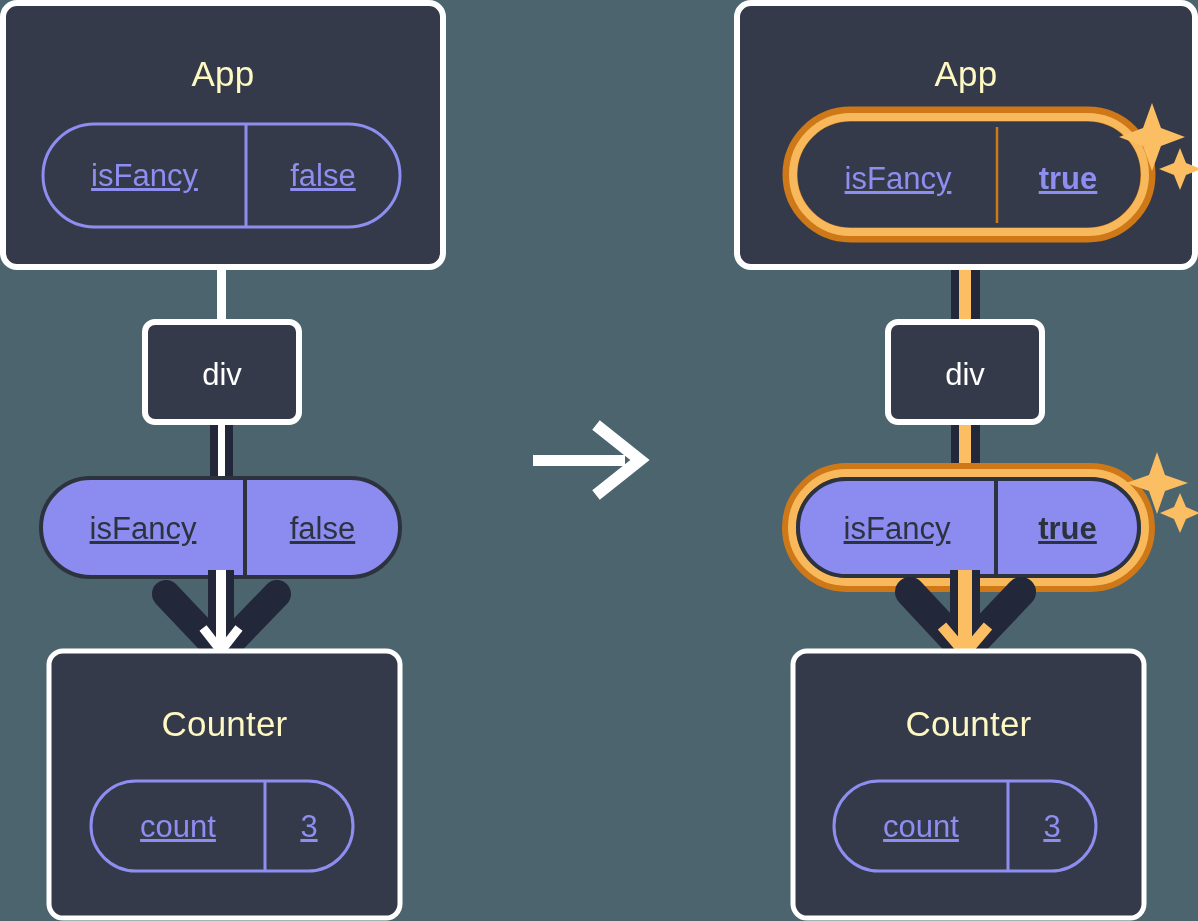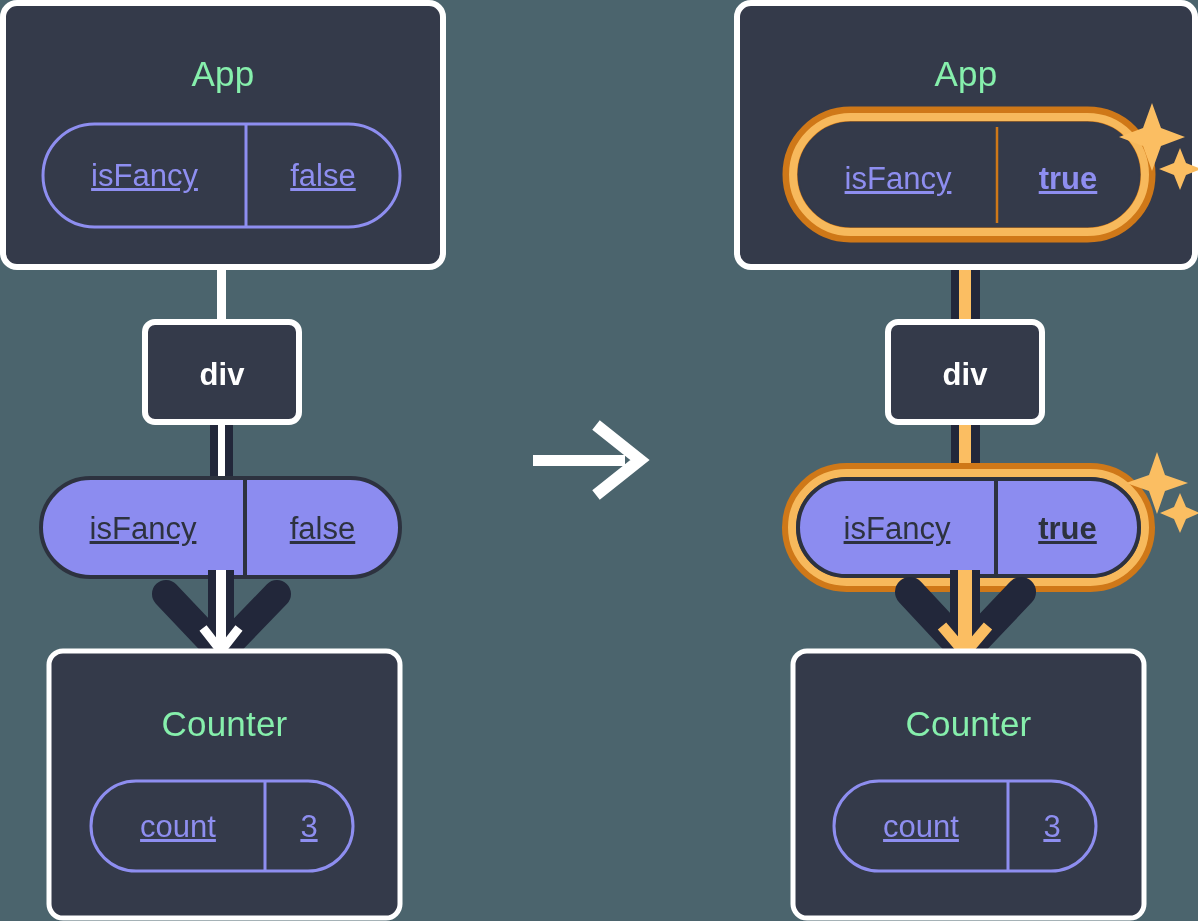--- a/index.html
+++ b/index.html
@@ -7,26 +7,26 @@
   body{
     background:#4b646d;
     font-family:"Liberation Sans", sans-serif;
     overflow:hidden;
     position:relative;
   }
   #stage{ position:absolute; left:0; top:0; width:1198px; height:921px; }
   svg#scene{ position:absolute; left:0; top:0; width:1198px; height:921px; display:block; }
 
   
-  .lbl{ position:absolute; color:#86efac; font-size:35px; font-weight:400; letter-spacing:.2px; }
+  .lbl{ position:absolute; color:#fef9c3; font-size:35px; font-weight:400; letter-spacing:.2px; }
   .pill-txt{ position:absolute; font-size:31px; line-height:1; white-space:nowrap;text-decoration:underline; }
   .pill-txt.outline{ color:#8e8ef0; }
   .pill-txt.filled{ color:#2d323f; }
   .pill-txt.bold{ font-weight:700; }
-  .divlbl{ position:absolute; color:#ffffff; font-size:31px; font-weight:700; }
+  .divlbl{ position:absolute; color:#ffffff; font-size:31px; font-weight:400; }
 </style>
 </head>
 <body>
 
 <div id="stage">
 
 <svg id="scene" viewBox="0 0 1198 921" xmlns="http://www.w3.org/2000/svg">
   <defs>
     <clipPath id="clipAll">
           <rect x="0" y="0" width="1198" height="921"></rect>

